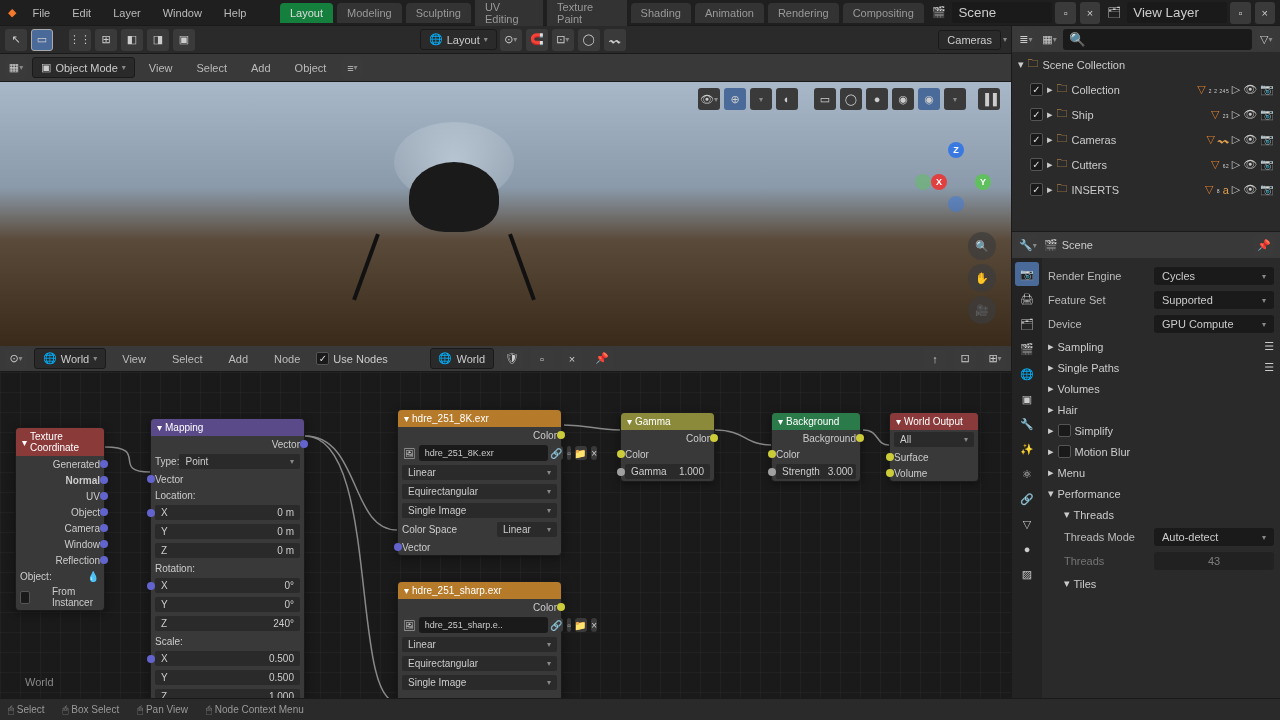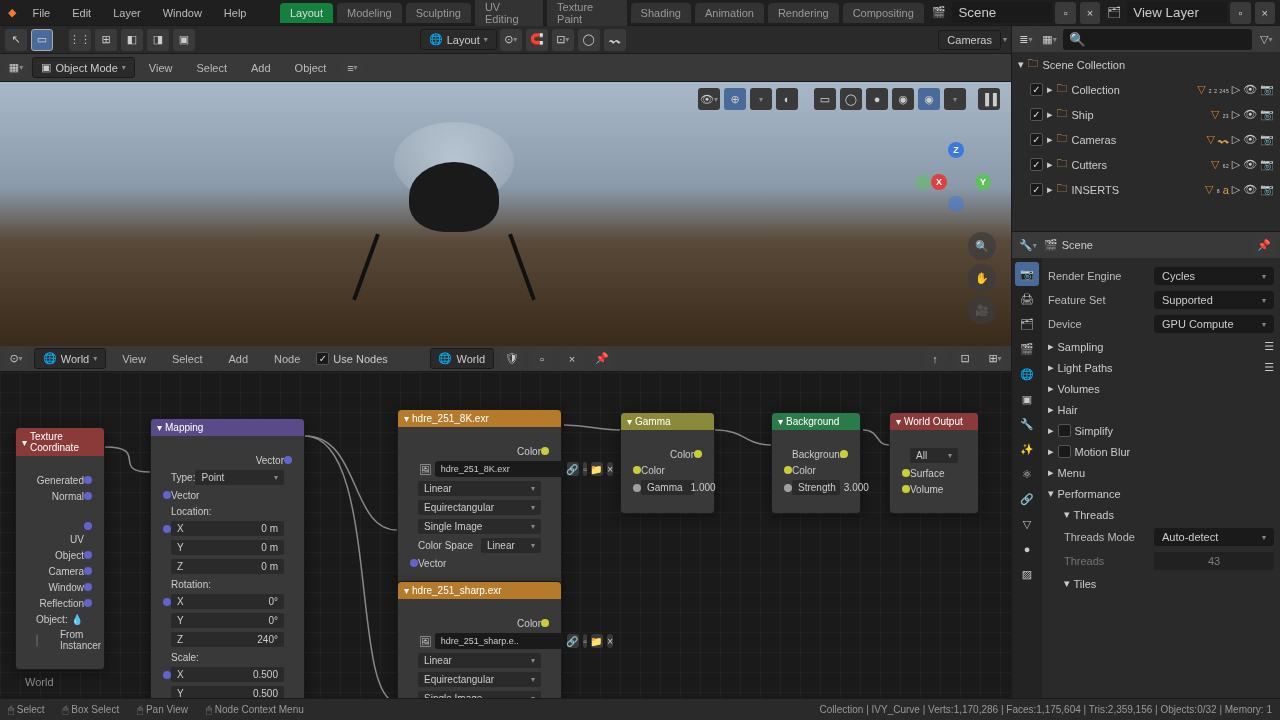--- a/index.html
+++ b/index.html
@@ -20,21 +20,21 @@
 .viewport { height:264px; position:relative; background:linear-gradient(180deg,#a8b8c8 0%,#8a9aaa 40%,#5a4a3a 60%,#3a2a1a 100%); overflow:hidden; }
 .viewport-header { background:#393939; display:flex; align-items:center; height:28px; padding:0 4px; gap:4px; border-bottom:1px solid #1a1a1a; }
 .viewport-toolbar { position:absolute; top:6px; right:10px; display:flex; gap:2px; }
 .gizmo { position:absolute; right:20px; top:60px; width:70px; height:70px; }
 .gizmo-circle { width:16px; height:16px; border-radius:50%; position:absolute; display:flex; align-items:center; justify-content:center; font-size:9px; font-weight:bold; color:#fff; }
 .vp-tool { position:absolute; right:15px; width:28px; height:28px; background:rgba(60,60,60,0.7); border-radius:50%; display:flex; align-items:center; justify-content:center; cursor:pointer; }
 .node-editor { flex:1; background:#1a1a1a; position:relative; overflow:hidden; background-image:linear-gradient(rgba(50,50,50,0.3) 1px,transparent 1px),linear-gradient(90deg,rgba(50,50,50,0.3) 1px,transparent 1px); background-size:20px 20px; }
 .node-header { background:#393939; display:flex; align-items:center; height:26px; padding:0 4px; gap:6px; border-bottom:1px solid #1a1a1a; }
 .node { position:absolute; background:#393939; border:1px solid #1a1a1a; border-radius:4px; box-shadow:0 2px 8px rgba(0,0,0,0.4); font-size:10px; }
 .node-title { padding:3px 6px; border-radius:4px 4px 0 0; color:#fff; font-size:10px; display:flex; align-items:center; gap:3px; }
-.node-body { padding:16px; }
+.node-body { padding:0; }
 .node-row { display:flex; align-items:center; justify-content:space-between; padding:2px 4px; position:relative; min-height:16px; }
 .socket { width:8px; height:8px; border-radius:50%; position:absolute; top:50%; transform:translateY(-50%); }
 .socket.in { left:-4px; }
 .socket.out { right:-4px; }
 .socket.vec { background:#6363ce; }
 .socket.col { background:#cccc3a; }
 .socket.val { background:#a0a0a0; }
 .node-field { background:#2a2a2a; padding:2px 6px; border-radius:2px; width:100%; display:flex; justify-content:space-between; gap:8px; }
 .node-select { background:#2a2a2a; padding:2px 6px; border-radius:2px; flex:1; display:flex; justify-content:space-between; align-items:center; }
 .wire { stroke:#888; stroke-width:1.5; fill:none; }
@@ -199,25 +199,25 @@
         </svg>
 
         <div class="node" style="left:15px;top:55px;width:90px;">
           <div class="node-title" style="background:#8b3a3a;">▾<span>Texture Coordinate</span></div>
           <div class="node-body">
             <div class="node-row">
                 <span style="margin-left:auto;">Generated</span>
                 <span class="socket out vec"></span>
               </div>
             <div class="node-row">
-                <span style="margin-left:auto;">Normal</span>
-                <span class="socket out vec"></span>
-              </div>
-            <div class="node-row">
-                <span style="margin-left:auto;margin-top:28px;">UV</span>
+                <span style="margin-left:auto;font-weight:bold;">Normal</span>
+                <span class="socket out vec"></span>
+              </div>
+            <div class="node-row">
+                <span style="margin-left:auto;">UV</span>
                 <span class="socket out vec"></span>
               </div>
             <div class="node-row">
                 <span style="margin-left:auto;">Object</span>
                 <span class="socket out vec"></span>
               </div>
             <div class="node-row">
                 <span style="margin-left:auto;">Camera</span>
                 <span class="socket out vec"></span>
               </div>
@@ -607,21 +607,21 @@
               </span>
             </div>
           <div class="prop-section">
               <span>▸</span>
               <span>Sampling</span>
               <div style="flex:1"></div>
               <span>☰</span>
             </div>
           <div class="prop-section">
               <span>▸</span>
-              <span>Light Paths</span>
+              <span>Single Paths</span>
               <div style="flex:1"></div>
               <span>☰</span>
             </div>
           <div class="prop-section">
               <span>▸</span>
               <span>Volumes</span>
             </div>
           <div class="prop-section">
               <span>▸</span>
               <span>Hair</span>
@@ -668,15 +668,14 @@
     </div>
   </div>
 
   <div class="statusbar">
     <div style="display:flex;gap:18px;">
       <span>🖱 <span>Select</span></span>
       <span>🖱 <span>Box Select</span></span>
       <span>🖱 <span>Pan View</span></span>
       <span>🖱 <span>Node Context Menu</span></span>
     </div>
-    <div>Collection | IVY_Curve | Verts:1,170,286 | Faces:1,175,604 | Tris:2,359,156 | Objects:0/32 | Memory: 1</div>
   </div>
 </div>
 
 </body></html>

